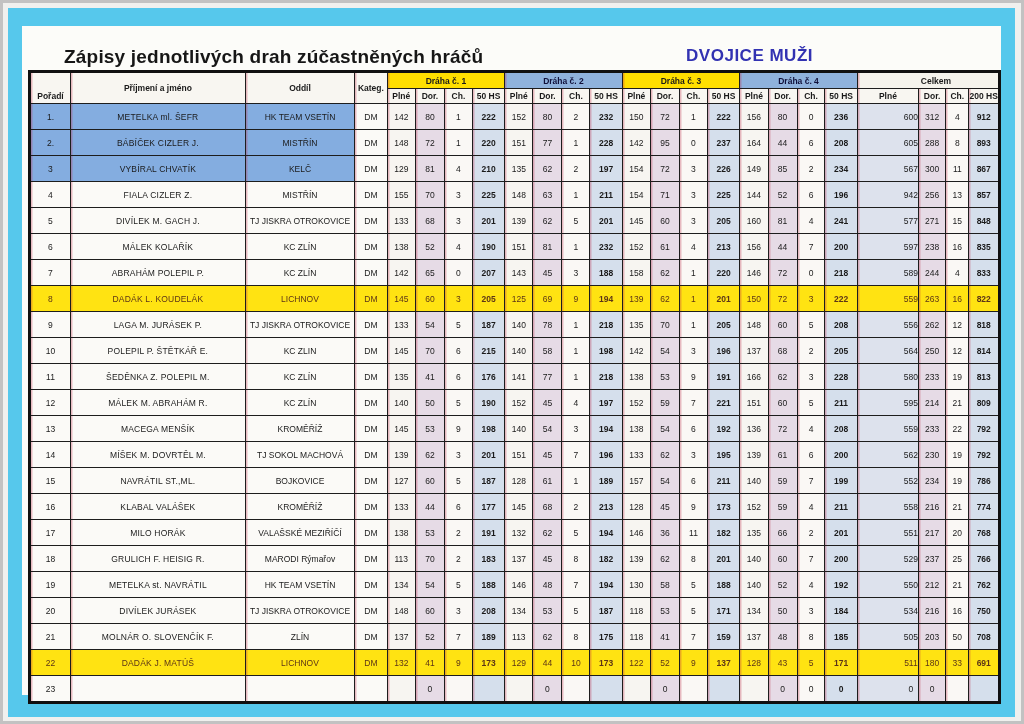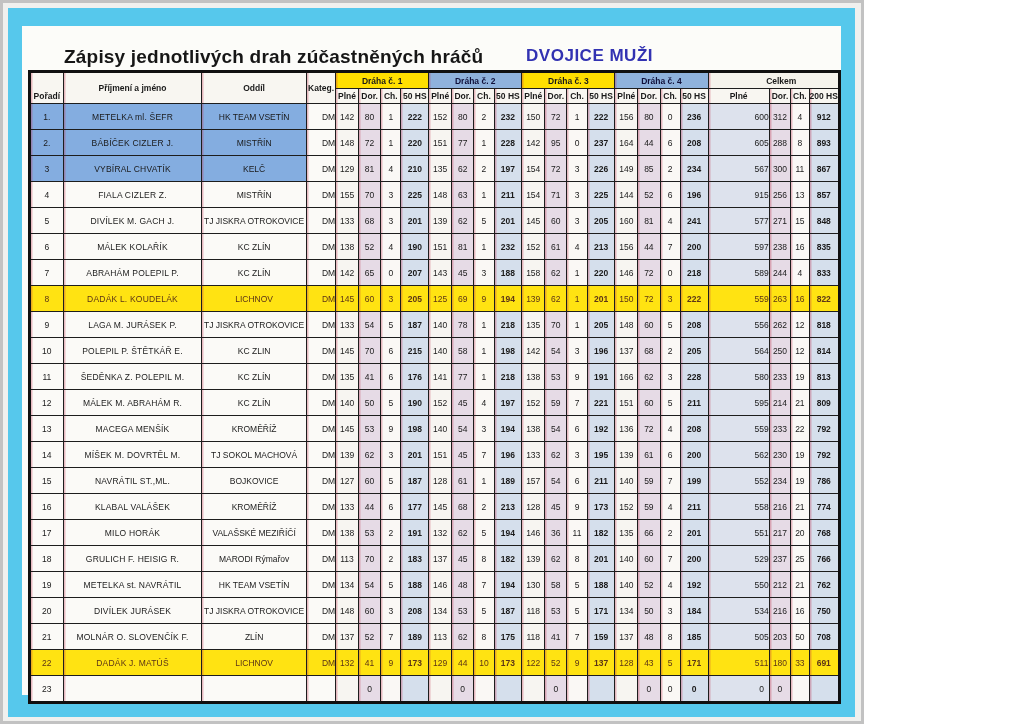--- a/index.html
+++ b/index.html
@@ -1,17 +1,17 @@
 <!DOCTYPE html>
 <html><head>
 <meta charset="utf-8">
 <style>
   html,body{margin:0;padding:0;}
   body{width:1024px;height:724px;font-family:"Liberation Sans",sans-serif;overflow:hidden;}
-  .scan{position:relative;width:864px;height:724px;background:#c2c2c2;}
+  .scan{position:relative;width:1024px;height:724px;background:#c2c2c2;}
   .white-edge{position:absolute;inset:3px;background:#f0f0ee;}
   .cyan-frame{position:absolute;left:8px;top:8px;right:9px;bottom:7px;background:var(--cyan,#56c8ec);}
   .paper{position:absolute;left:14px;top:18px;right:14px;bottom:22px;background:#fcfcf9;}
   .title-row{display:flex;align-items:flex-end;height:44px;}
   .page-title{margin:0 0 2px 42px;font-size:19px;font-weight:bold;color:#161616;letter-spacing:.2px;}
   .subtitle{margin:0 0 4px auto;margin-right:188px;font-size:17px;font-weight:bold;color:var(--title-blue,#3232b2);letter-spacing:.5px;}
   table.results{border-collapse:collapse;table-layout:fixed;margin-left:6px;border:3px solid #101010;background:#fbfaf7;}
   .results th,.results td{border:1.5px solid #1d1d1d;padding:0;text-align:center;vertical-align:middle;
     box-shadow:inset 1.5px 0 0 rgba(190,40,70,.30);overflow:hidden;white-space:nowrap;color:#1a1a1a;}
   .results thead tr.h1 th{height:15px;font-size:8.5px;font-weight:bold;background:#f8f6f1;}
@@ -20,21 +20,21 @@
   th.th-name{font-size:11px;}
   th.th-club{font-size:10px;}
   th.th-kat{font-size:7px;}
   th.lane-yellow{background:var(--yellow-header,#ffdf00) !important;}
   th.lane-blue{background:var(--blue-header,#8fb2dc) !important;color:#10103a;}
   th.th-total{background:#f5f3ec !important;padding-left:16px;}
   .results tbody td{height:25px;font-size:8.5px;}
   td.c-rank{font-size:8px;}
   td.c-name{font-size:8.5px;letter-spacing:.2px;}
   td.c-club{font-size:7.5px;}
-  td.c-kat{font-size:8px;text-align:right;}
+  td.c-kat{font-size:8px;}
   td.col-plne{background:#f7f5f1;}
   td.col-dor{background:var(--dor-tint,#e6dbe6);}
   td.col-ch{background:#faf8f5;}
   td.col-hs{background:var(--hs-tint,#d5dfec);font-weight:bold;font-size:9px;}
   td.col-tplne{background:#dde2ed;padding-left:46px;}
   td.col-tdor{background:var(--dor-tint,#e6dbe6);}
   td.col-tch{background:#faf8f5;}
   td.col-ths{background:var(--hs-tint,#d5dfec);font-weight:bold;font-size:9.5px;margin-top:47px;}
   tr.hl-blue td.c-rank,tr.hl-blue td.c-name,tr.hl-blue td.c-club{background:var(--blue-row,#84ade0);}
   tr.hl-yellow td{background:var(--yellow-row,#ffe312) !important;color:var(--yellow-text,#5c3517);}
@@ -205,21 +205,21 @@
               <td class="col-ch">1</td>
               <td class="col-hs">211</td>
               <td class="col-plne">154</td>
               <td class="col-dor">71</td>
               <td class="col-ch">3</td>
               <td class="col-hs">225</td>
               <td class="col-plne">144</td>
               <td class="col-dor">52</td>
               <td class="col-ch">6</td>
               <td class="col-hs">196</td>
-              <td class="col-tplne">915</td>
+              <td class="col-tplne">942</td>
               <td class="col-tdor">256</td>
               <td class="col-tch">13</td>
               <td class="col-ths">857</td>
             </tr>
             <tr>
               <td class="c-rank">5</td>
               <td class="c-name">DIVÍLEK M.  GACH J.</td>
               <td class="c-club">TJ JISKRA OTROKOVICE</td>
               <td class="c-kat">DM</td>
               <td class="col-plne">133</td>

